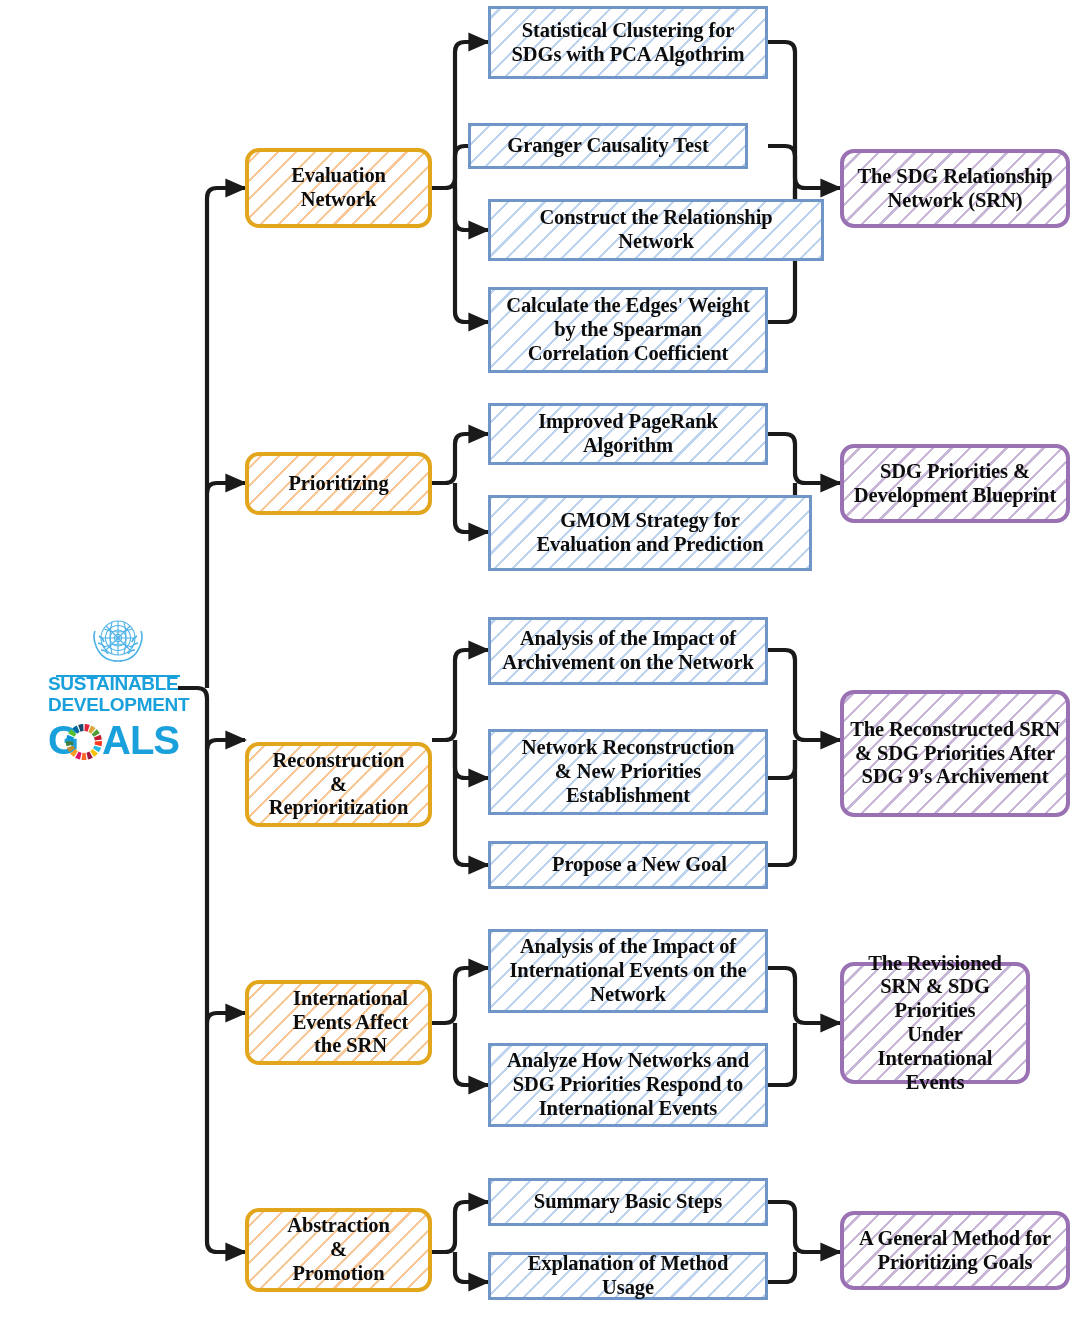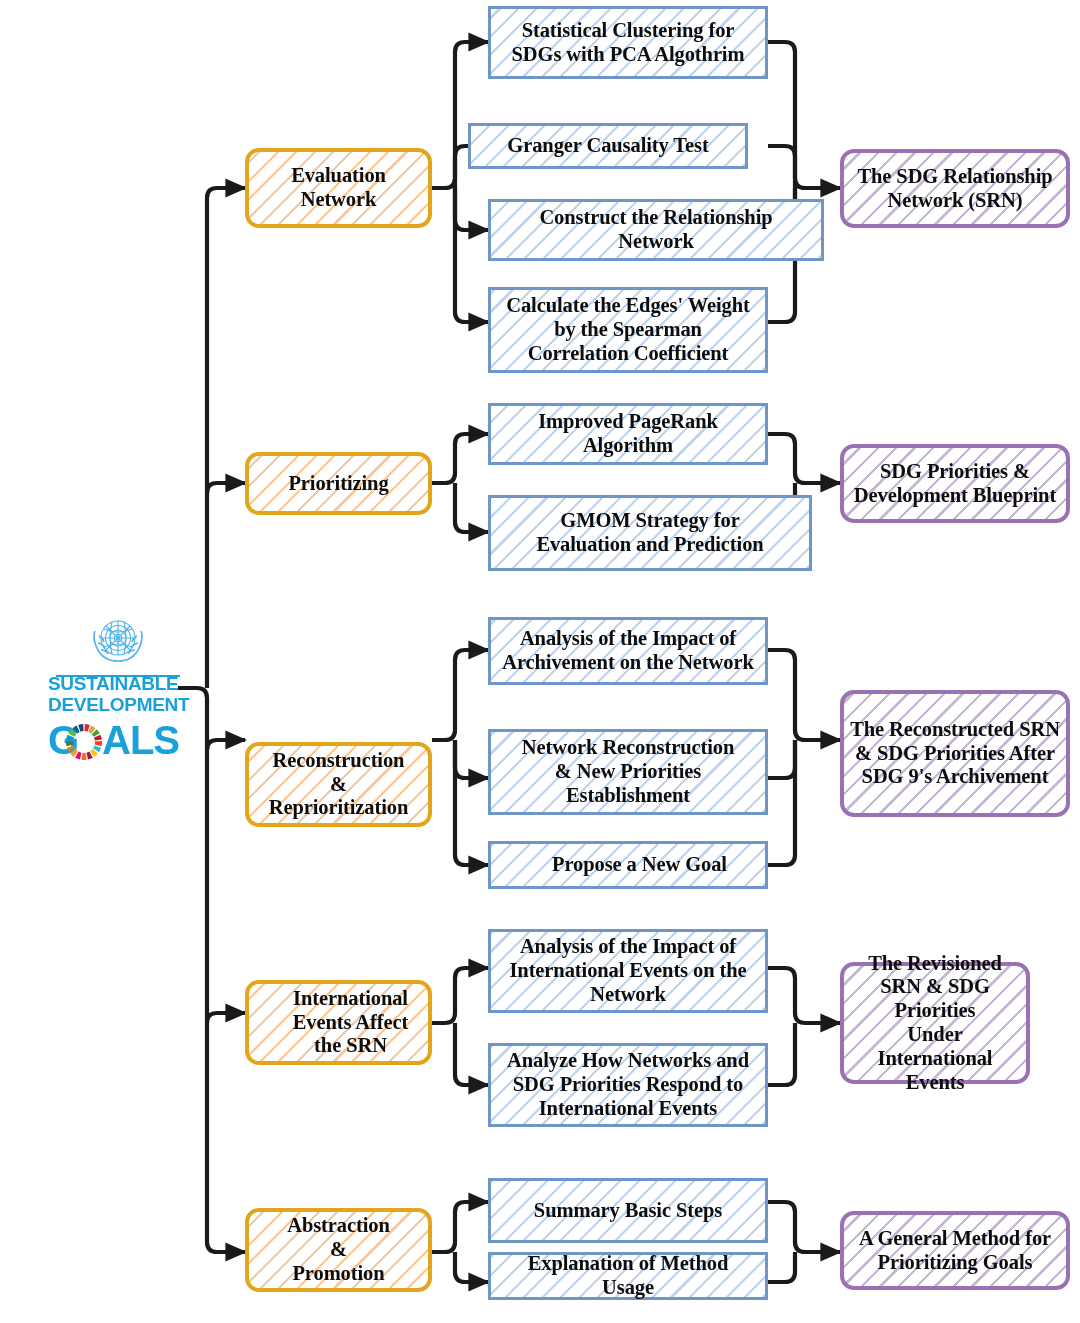--- a/index.html
+++ b/index.html
@@ -280,20 +280,20 @@
 
   <div class="node n-purple" style="left:840px; top:962px; width:190px; height:122px;">The Revisioned
 SRN &amp; SDG Priorities
 Under International
 Events</div>
 
   <div class="node n-orange" style="left:245px; top:1208px; width:187px; height:84px;">Abstraction
 &amp;
 Promotion</div>
 
-  <div class="node n-blue" style="left:488px; top:1178px; width:280px; height:65px;">Summary Basic Steps</div>
+  <div class="node n-blue" style="left:488px; top:1178px; width:280px; height:48px;">Summary Basic Steps</div>
   <div class="node n-blue" style="left:488px; top:1252px; width:280px; height:48px;">Explanation of Method
 Usage</div>
 
   <div class="node n-purple" style="left:840px; top:1211px; width:230px; height:79px;">A General Method for
 Prioritizing Goals</div>
 
 </div>
 
 </body></html>

